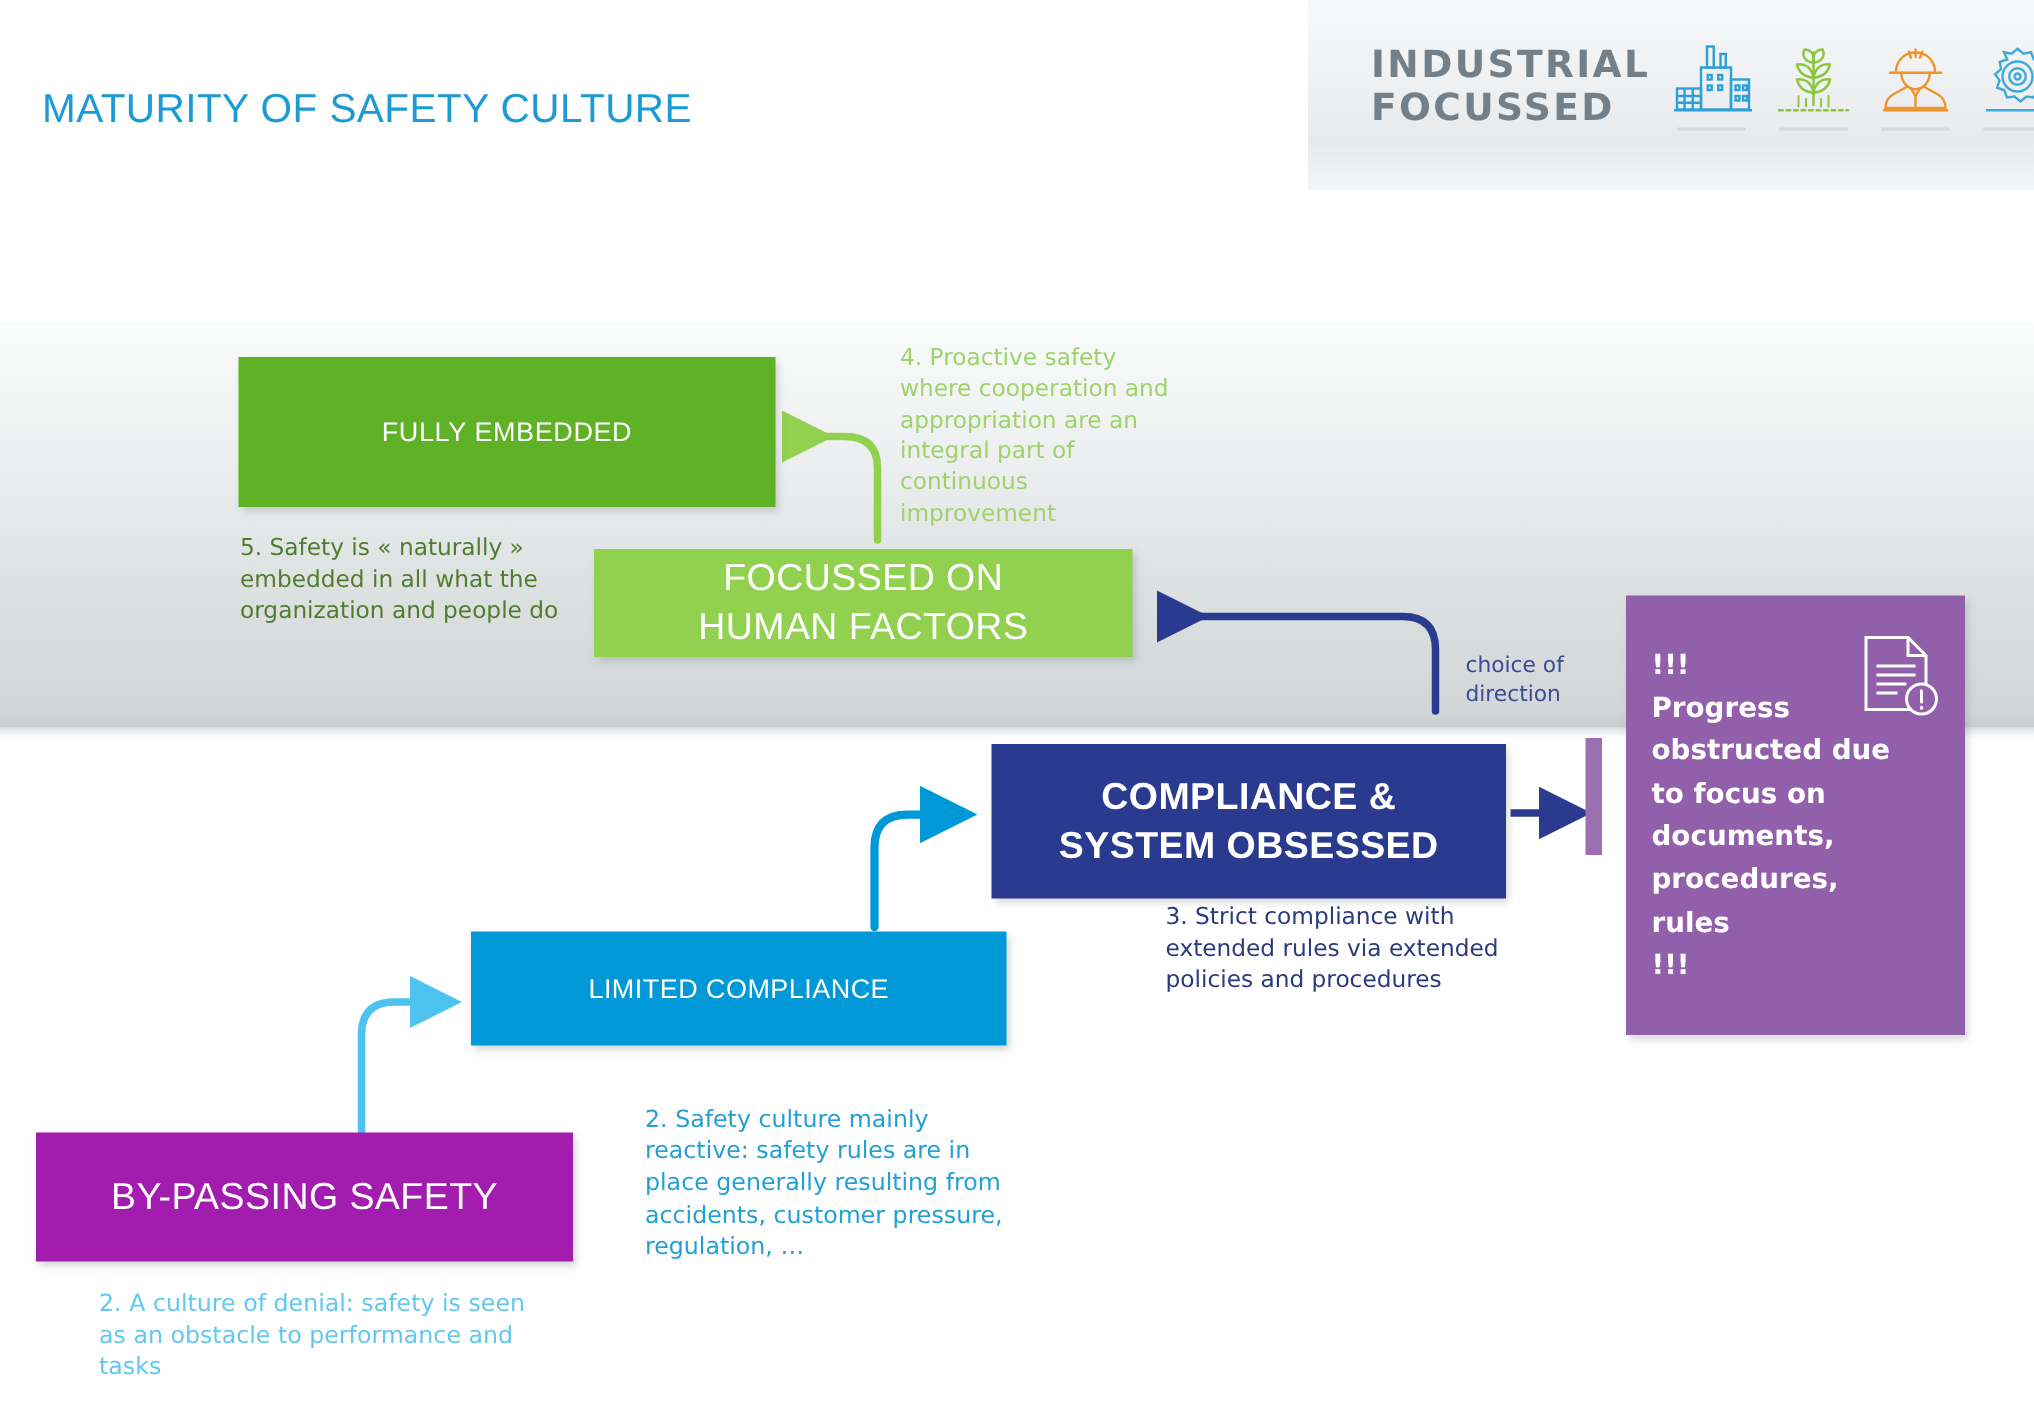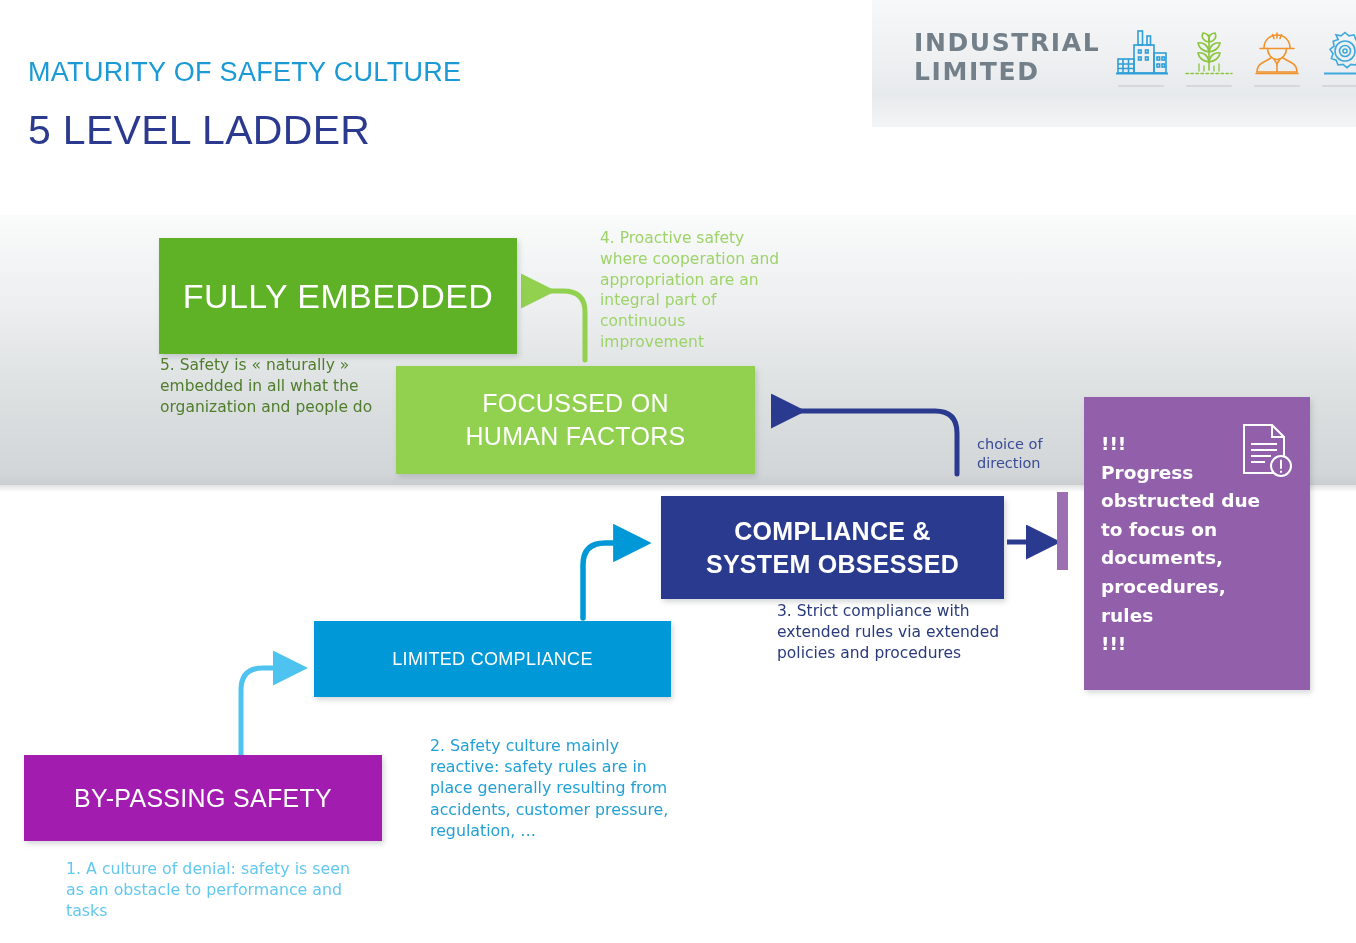--- a/index.html
+++ b/index.html
@@ -58,25 +58,25 @@
   
   .lvl {
     position: absolute;
     display: flex; align-items: center; justify-content: center;
     text-align: center; color: #ffffff;
     box-shadow: 2px 3px 5px rgba(120,125,130,0.30);
   }
   .lvl span { display:block; }
 
   .box-fully {
-    left: 159px; top: 238px; width: 358px; height: 116px;
-    background: #5fb226; font-size: 34px; letter-spacing: 0.4px;
+    left: 159px; top: 238px; width: 358px; height: 100px;
+    background: #5fb226; font-size: 18px; letter-spacing: 0.4px;
   }
   .box-focussed {
-    left: 396px; top: 366px; width: 359px; height: 108px;
+    left: 396px; top: 366px; width: 359px; height: 72px;
     background: #92d050; font-size: 25px; line-height: 33px; letter-spacing: 0.3px;
   }
   .box-compliance {
     left: 661px; top: 496px; width: 343px; height: 103px;
     background: #2a3b8f; font-size: 25px; line-height: 33px; letter-spacing: 0.3px; font-weight: bold;
   }
   .box-limited {
     left: 314px; top: 621px; width: 357px; height: 76px;
     background: #0098d7; font-size: 18px; letter-spacing: 0.3px;
   }
@@ -135,27 +135,26 @@
 </style>
 </head>
 <body>
 
 <div id="stage">
 
   <div class="grey-band"></div>
   <div class="grey-band-shadow"></div>
 
   <div class="title1">MATURITY OF SAFETY CULTURE</div>
-  <div class="title2">5 LEVEL LADDER</div>
 
   <div class="logo-band">
     <div class="logo-inner">
       <div class="logo-words">
         <div>INDUSTRIAL</div>
-        <div>LIMITED</div>
+        <div>FOCUSSED</div>
       </div>
       <div class="logo-icons">
 
         <div class="logo-ico">
           <svg width="54" height="58" viewBox="0 0 54 58" fill="none" stroke="#2e9fd8" stroke-width="1.6">
             <rect x="20" y="19" width="20" height="28"></rect>
             <rect x="4" y="33" width="16" height="14"></rect>
             <path d="M4 38h16M4 42.5h16M9 33v14M14.5 33v14"></path>
             <rect x="24" y="5" width="4.5" height="14"></rect>
             <rect x="33" y="10" width="3.5" height="9"></rect>
@@ -290,17 +289,17 @@
       <path d="M13 23h26M13 29h26M13 35h20M13 41h14"></path>
       <circle cx="43" cy="45" r="10" fill="#9260ab"></circle>
       <path d="M43 39.5v7.5M43 50.5v.6" stroke-linecap="round"></path>
     </svg>
   </div>
 
   <div class="note note5">5. Safety is « naturally » embedded in all what the organization and people do</div>
   <div class="note note4">4. Proactive safety where cooperation and appropriation are an integral part of continuous improvement</div>
   <div class="note note3">3. Strict compliance with extended rules via extended policies and procedures</div>
   <div class="note note2">2. Safety culture mainly reactive: safety rules are in place generally resulting from accidents, customer pressure, regulation, …</div>
-  <div class="note note1">1. A culture of denial: safety is seen as an obstacle to performance and tasks</div>
+  <div class="note note1">2. A culture of denial: safety is seen as an obstacle to performance and tasks</div>
   <div class="note note-choice" style="white-space:pre-line">choice of
 direction</div>
 
 </div>
 
 </body></html>

